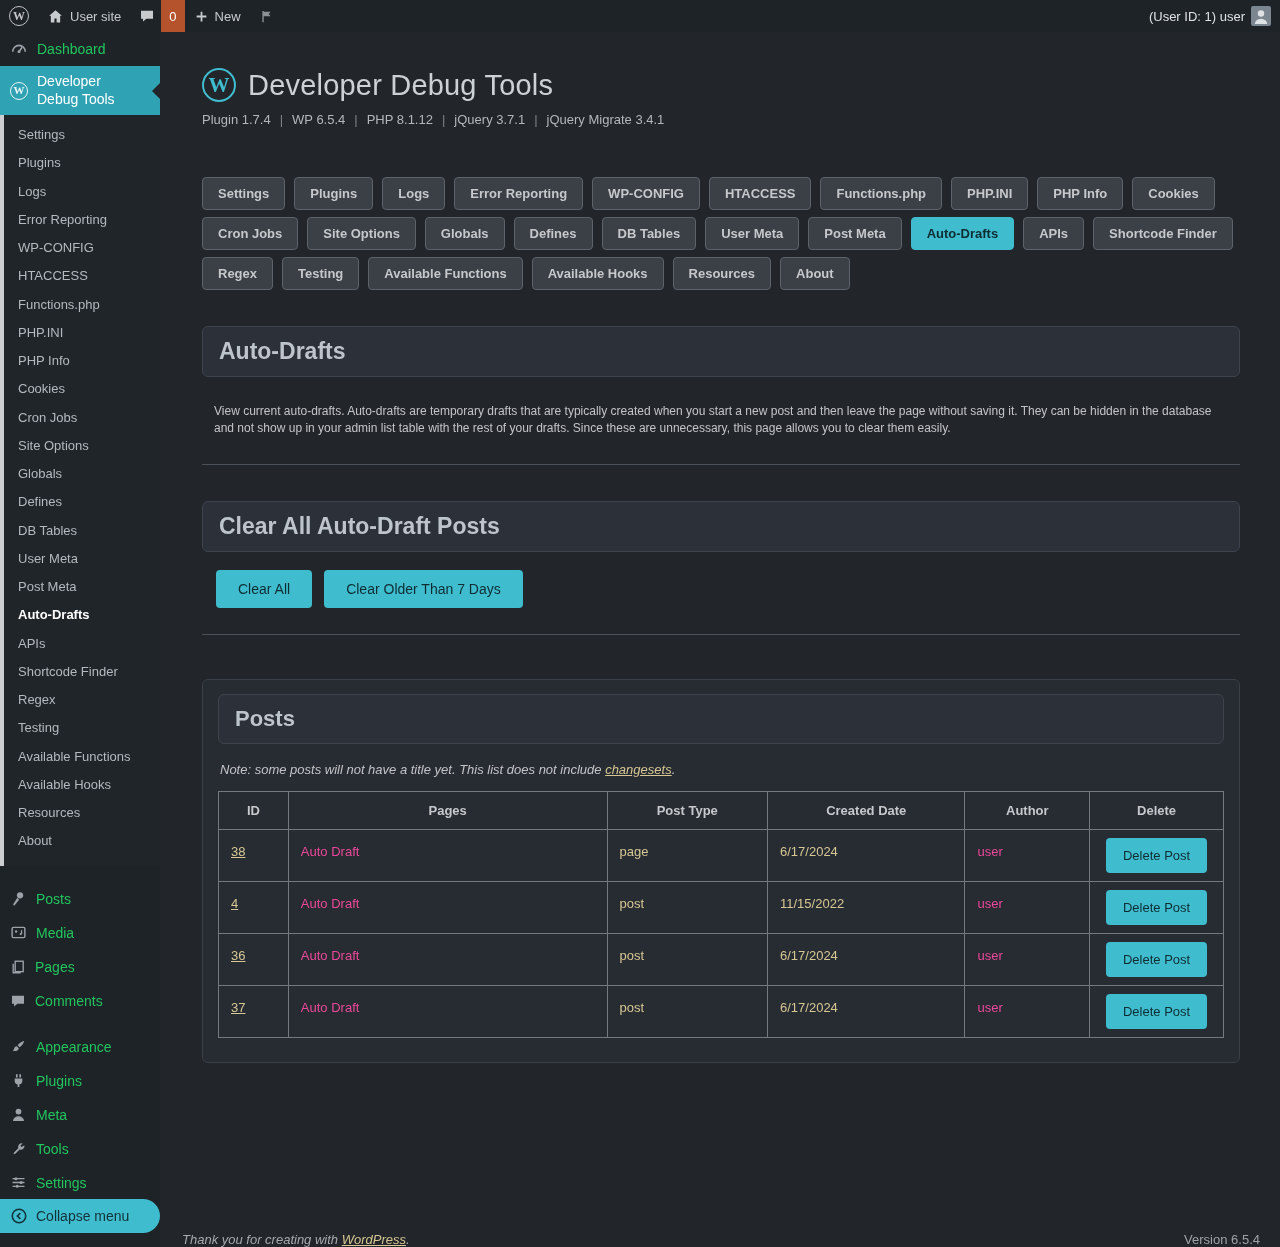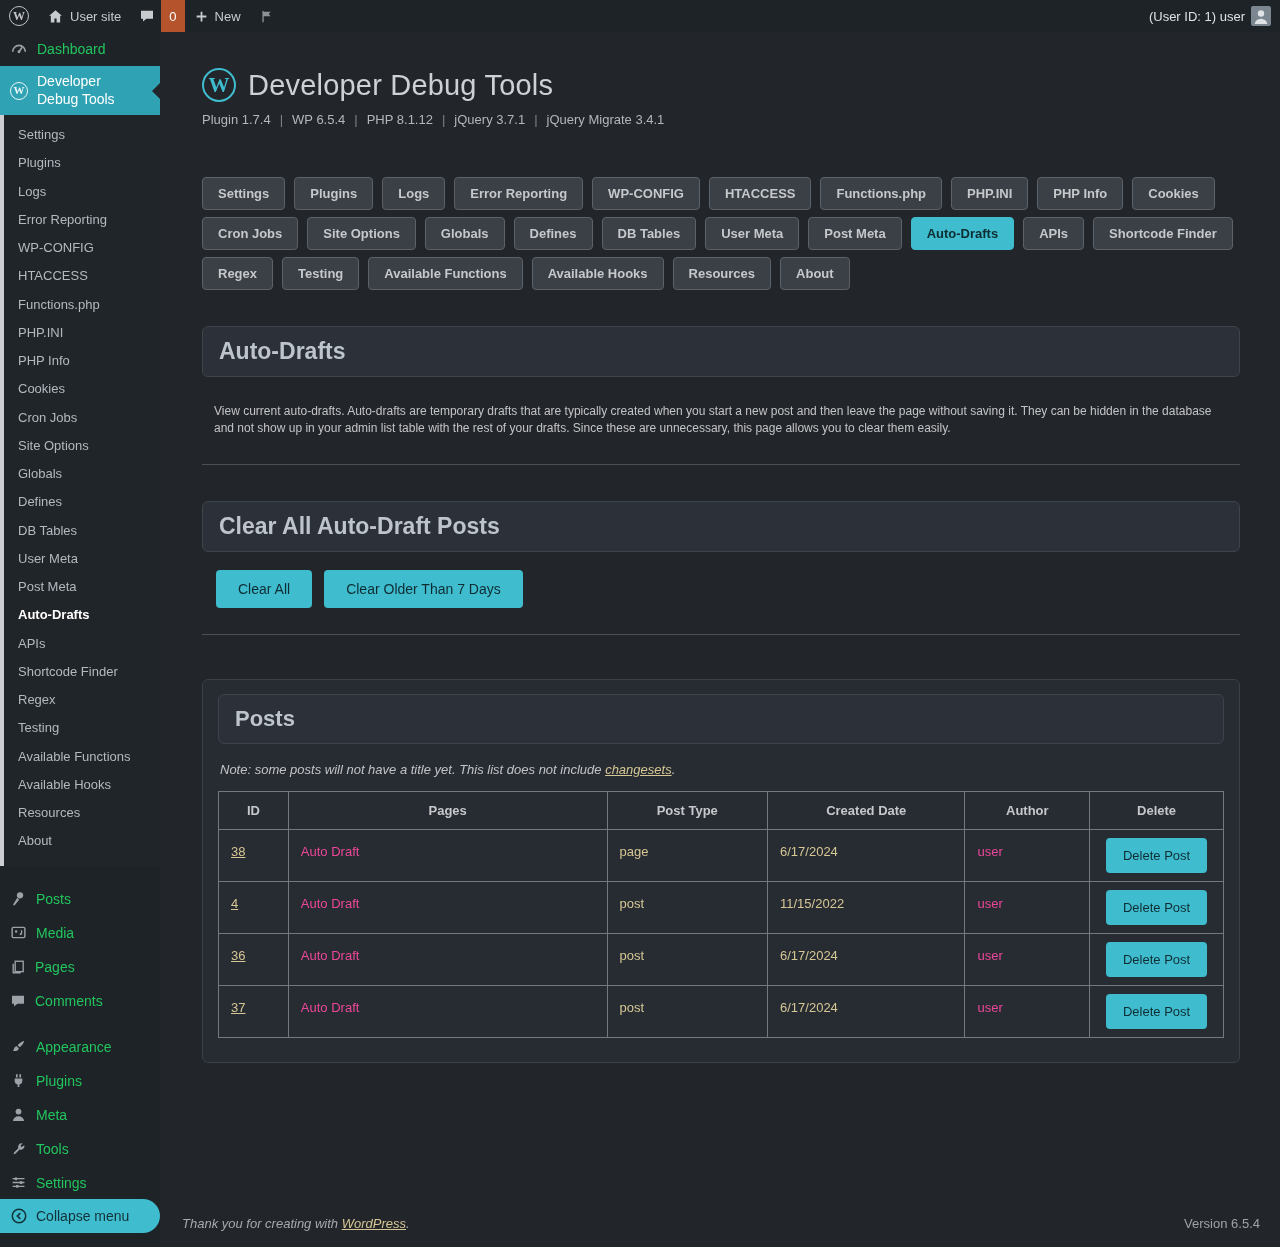--- a/index.html
+++ b/index.html
@@ -97,21 +97,21 @@
   .posts-table td{padding:14px 12px;vertical-align:top;color:#c9c4b3;}
   .posts-table td.cell-title,.posts-table td.cell-author{color:#ec4899;}
   .posts-table td.cell-id a{color:var(--gold);text-decoration:underline;}
   .posts-table td.cell-type,.posts-table td.cell-date{color:var(--gold);}
   .posts-table td.cell-delete{vertical-align:middle;padding:8px 12px;text-align:center;}
   .col-id{width:70px;} .col-title{width:320px;} .col-type{width:161px;}
   .col-date{width:198px;} .col-author{width:125px;} .col-delete{width:134px;}
   .delete-btn{background:var(--accent);border:none;border-radius:4px;color:var(--accent-dark);
     font-family:inherit;font-size:13px;padding:10px 17px;cursor:pointer;}
 
-  .page-footer{position:absolute;left:22px;right:20px;bottom:16px;display:flex;
+  .page-footer{position:absolute;left:22px;right:20px;bottom:0;display:flex;
     justify-content:space-between;align-items:baseline;font-size:13px;color:#a7aaad;}
   .thanks{font-style:italic;}
   .version{color:#9ea3a8;}
 </style>
 </head>
 <body>
 
 <div class="screen">
 
   <header class="adminbar">

